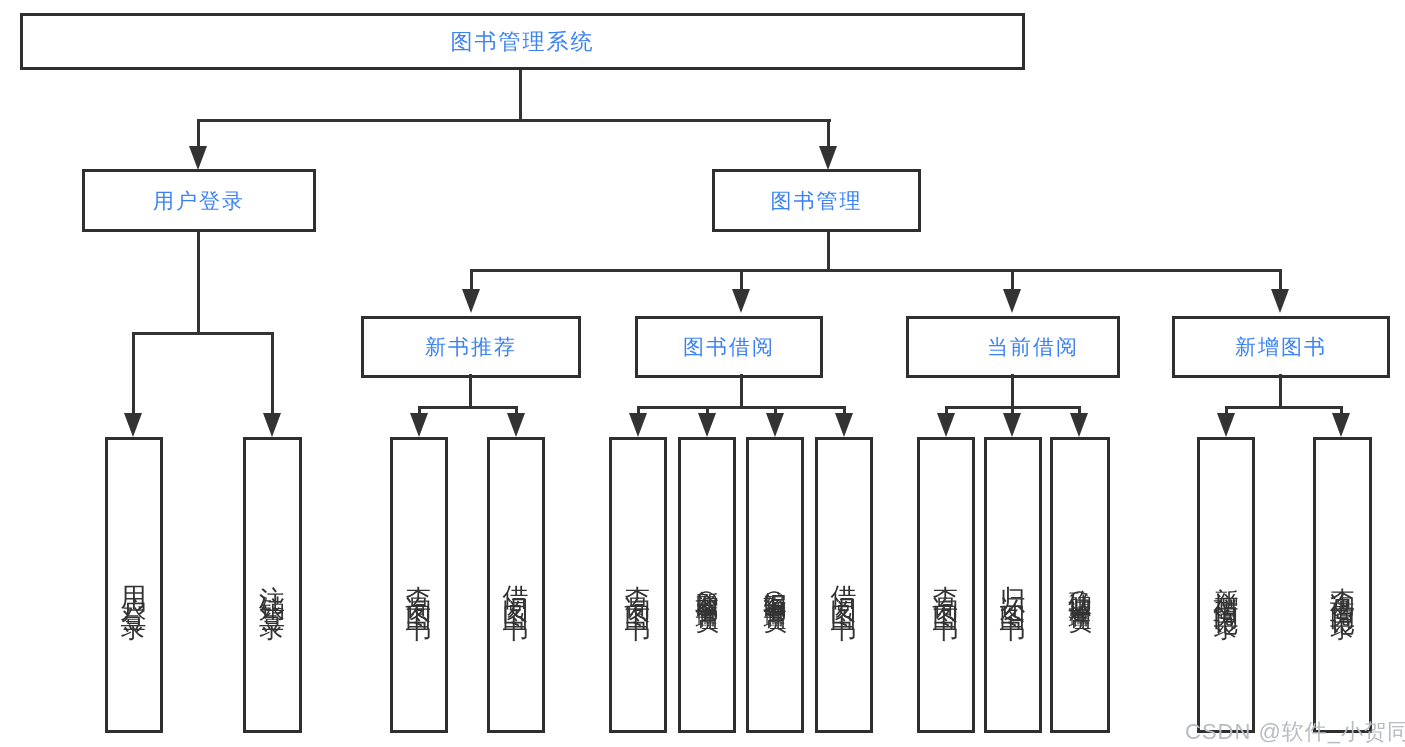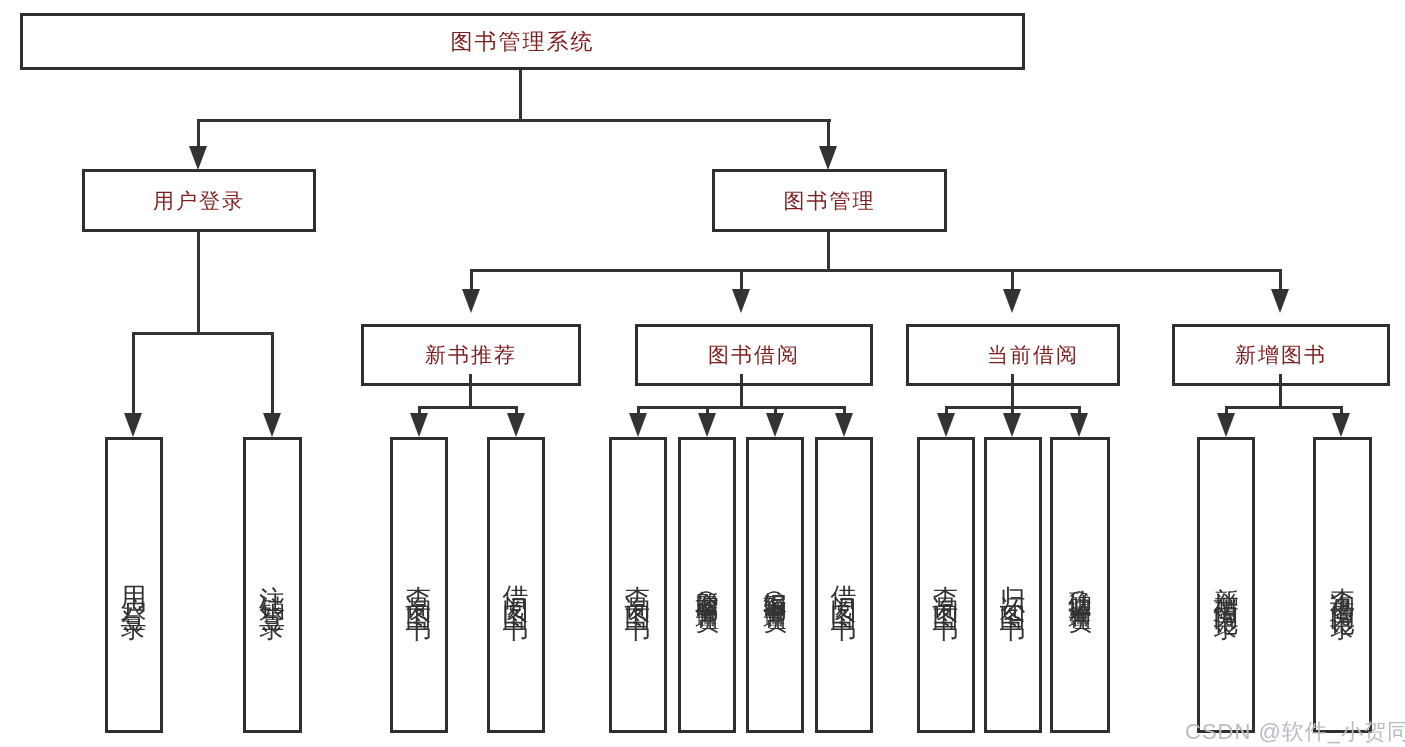--- a/index.html
+++ b/index.html
@@ -6,25 +6,25 @@
   body{
     width:1405px;height:747px;position:relative;overflow:hidden;
     background:#ffffff;
     font-family:"Liberation Sans","DejaVu Sans",sans-serif;
     color:#333333;
   }
   .box{
     position:absolute;box-sizing:border-box;
     border:3px solid #2f2f2f;background:#ffffff;
     display:flex;align-items:center;justify-content:center;
-    font-size:21px;letter-spacing:2px;color:#7f1d1d;
+    font-size:21px;letter-spacing:2px;color:#3b82f6;
   }
   .root{left:20px;top:13px;width:1005px;height:57px;font-size:22px;}
   .l2{top:169px;height:63px;}
-  .l3{top:324px;height:62px;}
+  .l3{top:316px;height:62px;}
   .leaf{
     position:absolute;box-sizing:border-box;top:437px;height:296px;
     border:3px solid #2f2f2f;background:#ffffff;
     display:flex;align-items:center;justify-content:center;
   }
   .vtext{
     writing-mode:vertical-rl;text-orientation:mixed;
     color:#333333;line-height:1;white-space:nowrap;
   }
   .leaf-short{font-size:26px;letter-spacing:10px;}
@@ -46,28 +46,28 @@
 </head>
 <body>
 
 <div class="box root">
   <span>图书管理系统</span>
 </div>
 
 <div class="box l2" style="left:82px;width:234px;">
   <span>用户登录</span>
 </div>
-<div class="box l2" style="left:712px;width:235px;">
+<div class="box l2" style="left:712px;width:209px;">
   <span>图书管理</span>
 </div>
 
 <div class="box l3" style="left:361px;width:220px;">
   <span>新书推荐</span>
 </div>
-<div class="box l3" style="left:635px;width:238px;align-items:center;">
+<div class="box l3" style="left:635px;width:188px;align-items:center;">
   <span>图书借阅</span>
 </div>
 <div class="box l3" style="left:906px;width:214px;padding-left:40px;">
   <span>当前借阅</span>
 </div>
 <div class="box l3" style="left:1172px;width:218px;">
   <span>新增图书</span>
 </div>
 
 <div class="leaf" style="left:105px;width:58px;">

